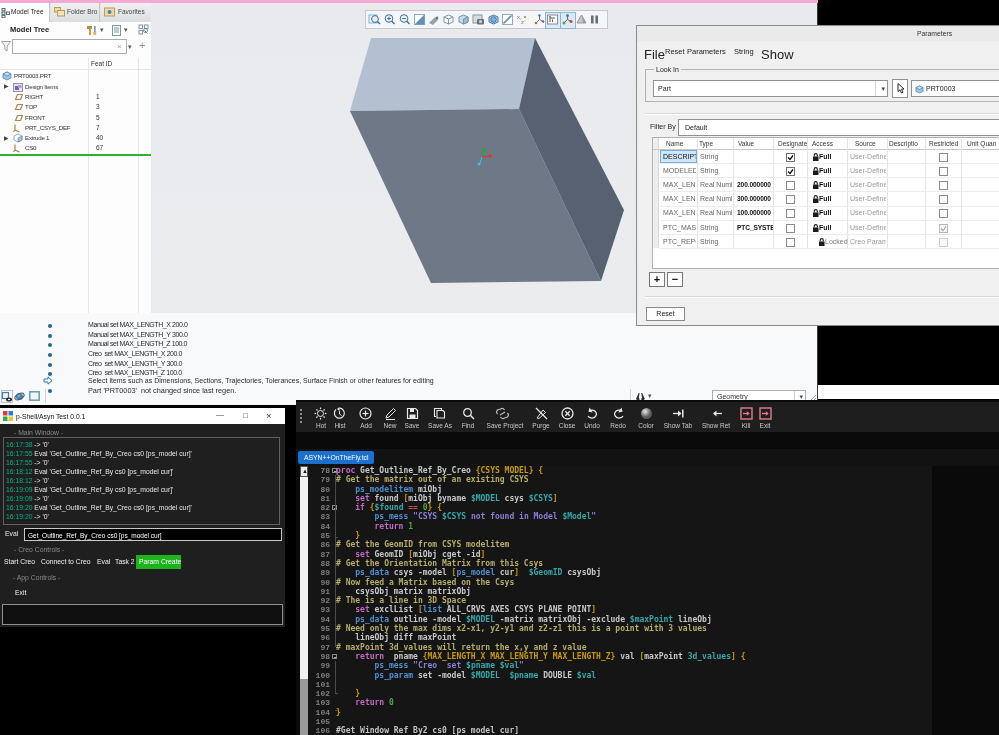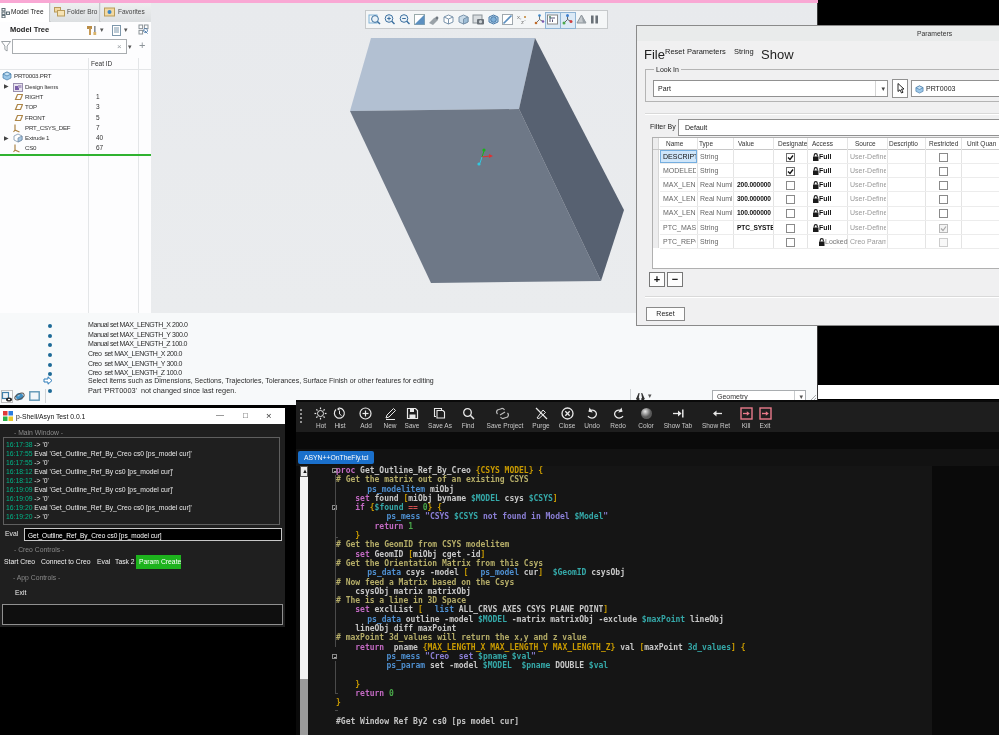--- a/index.html
+++ b/index.html
@@ -45,21 +45,21 @@
 #edtb { position:absolute; left:0; top:2px; width:703px; height:30px; background:#1e1e1e; }
 #edsearch { position:absolute; left:0; top:32px; width:703px; height:17px; background:#1e1e1e; }
 #edtabs { position:absolute; left:0; top:49px; width:703px; height:17px; background:#121212; }
 #codebg { position:absolute; left:12px; top:66px; width:624px; height:269px; background:#151515; }
 .lbl { position:absolute; font-family:"Liberation Sans", sans-serif; font-size:6.5px; color:#c9c9c9; text-align:center; white-space:nowrap; }
 .eic { position:absolute; top:5px; width:13px; height:13px; }
 .bluebtn { position:absolute; width:9px; height:10px; background:#2f6fd8; border:1px solid #88aaE8; }
 .bluebtn:after { content:"\25BE"; position:absolute; left:1px; top:0.5px; font-size:6px; color:#fff; }
 #gutter { position:absolute; left:12px; top:66px; width:22px; font-size:8px; font-weight:bold; line-height:9.3px; color:#7f7f7f; text-align:right; white-space:pre; }
 #code { position:absolute; left:40px; top:66px; font-size:8px; font-weight:bold; line-height:9.3px; color:#c8c8c8; white-space:pre; }
-#code .k { color:#c36ac3; } #code .c { color:#4e8fd0;margin-left:12px; } #code .m { color:#b5ad68; }
+#code .k { color:#c36ac3; } #code .c { color:#4e8fd0; } #code .m { color:#b5ad68; }
 #code .b { color:#c89a00; } #code .v { color:#35a9a9; } #code .s { color:#8b7fd6; }
 #code .o { color:#d05050; } #code .n { color:#4aa84a; } #code .g { color:#c4c4c4; }
 .fold { position:absolute; width:5px; height:5px; border:1px solid #8a8a8a; background:#151515; }
 .fold:after { content:""; position:absolute; left:0.5px; top:1.5px; width:2.5px; height:1px; background:#aaa; }
 
 #ps { left:0; top:408px; width:285px; height:219px; background:#1f1f1f; }
 #pstitle { position:absolute; left:0; top:0; width:285px; height:16px; background:#fff; }
 .gl { position:absolute; font-size:6.8px; color:#8a8a8a; background:#1f1f1f; padding:0 2px; }
 .logline { position:absolute; left:6px; font-size:6.8px; white-space:nowrap; color:#e8e8e8; }
 .ts { color:#00b487; }
@@ -665,20 +665,49 @@
       <span style="position:absolute;left:6px;top:3px;font-family:'Liberation Sans',sans-serif;font-size:6.8px;color:#fff;white-space:nowrap;">ASYN++OnTheFly.tcl</span>
     </div>
   </div>
   <div id="codebg"></div>
 
   <div style="position:absolute;left:4px;top:66px;width:8px;height:269px;background:#9a9a9a;"></div>
   <div style="position:absolute;left:4px;top:66px;width:8px;height:11px;background:#ececec;border:1px solid #555;">
       <span style="position:absolute;left:1px;top:1px;font-size:6px;color:#111;font-family:'Liberation Sans',sans-serif;">▲</span>
     </div>
   <div style="position:absolute;left:4px;top:77px;width:8px;height:202px;background:#f2f2f2;"></div>
+  <div id="gutter"> 78
+ 79
+ 80
+ 81
+ 82
+ 83
+ 84
+ 85
+ 86
+ 87
+ 88
+ 89
+ 90
+ 91
+ 92
+ 93
+ 94
+ 95
+ 96
+ 97
+ 98
+ 99
+100
+101
+102
+103
+104
+105
+106</div>
   <div id="folds">
     <div class="fold" style="left:36px;top:68px;"></div>
     <div class="fold" style="left:36px;top:105px;"></div>
     <div class="fold" style="left:36px;top:254px;"></div>
     <div style="position:absolute;left:39px;top:75px;width:1px;height:172px;background:#4a4a4a;"></div>
     <div style="position:absolute;left:39px;top:112px;width:1px;height:25px;background:#4a4a4a;"></div>
     <div style="position:absolute;left:39px;top:137px;width:3px;height:1px;background:#4a4a4a;"></div>
     <div style="position:absolute;left:39px;top:261px;width:1px;height:32px;background:#4a4a4a;"></div>
     <div style="position:absolute;left:39px;top:293px;width:3px;height:1px;background:#4a4a4a;"></div>
     <div style="position:absolute;left:39px;top:310px;width:3px;height:1px;background:#4a4a4a;"></div>
@@ -693,20 +722,21 @@
     <span class="b">}</span>
 <span class="m"># Get the GeomID from CSYS modelitem</span>
     <span class="k">set</span> GeomID <span class="b">[</span>miObj cget -id<span class="b">]</span>
 <span class="m"># Get the Orientation Matrix from this Csys</span>
     <span class="c">ps_data</span> csys -model <span class="b">[</span><span class="c">ps_model</span> cur<span class="b">]</span>  <span class="v">$GeomID</span> csysObj
 <span class="m"># Now feed a Matrix based on the Csys</span>
     csysObj matrix matrixObj
 <span class="m"># The is a line in 3D Space</span>
     <span class="k">set</span> exclList <span class="b">[</span><span class="c">list</span> ALL_CRVS AXES CSYS PLANE POINT<span class="b">]</span>
     <span class="c">ps_data</span> outline -model <span class="v">$MODEL</span> -matrix matrixObj -exclude <span class="v">$maxPoint</span> lineObj
+<span class="m"># Need only the max dims x2-x1, y2-y1 and z2-z1 this is a point with 3 values</span>
     lineObj diff maxPoint
 <span class="m"># maxPoint 3d_values will return the x,y and z value</span>
     <span class="k">return</span>  pname <span class="b">{MAX_LENGTH_X MAX_LENGTH_Y MAX_LENGTH_Z}</span> val <span class="b">[</span>maxPoint <span class="v">3d_values</span><span class="b">] {</span>
         <span class="c">ps_mess</span> <span class="s">"Creo  set <span class="v">$pname</span> <span class="v">$val</span>"</span>
         <span class="c">ps_param</span> set -model <span class="v">$MODEL</span>  <span class="v">$pname</span> DOUBLE <span class="v">$val</span>
 
     <span class="b">}</span>
     <span class="k">return</span> <span class="n">0</span>
 <span class="b">}</span>
 

